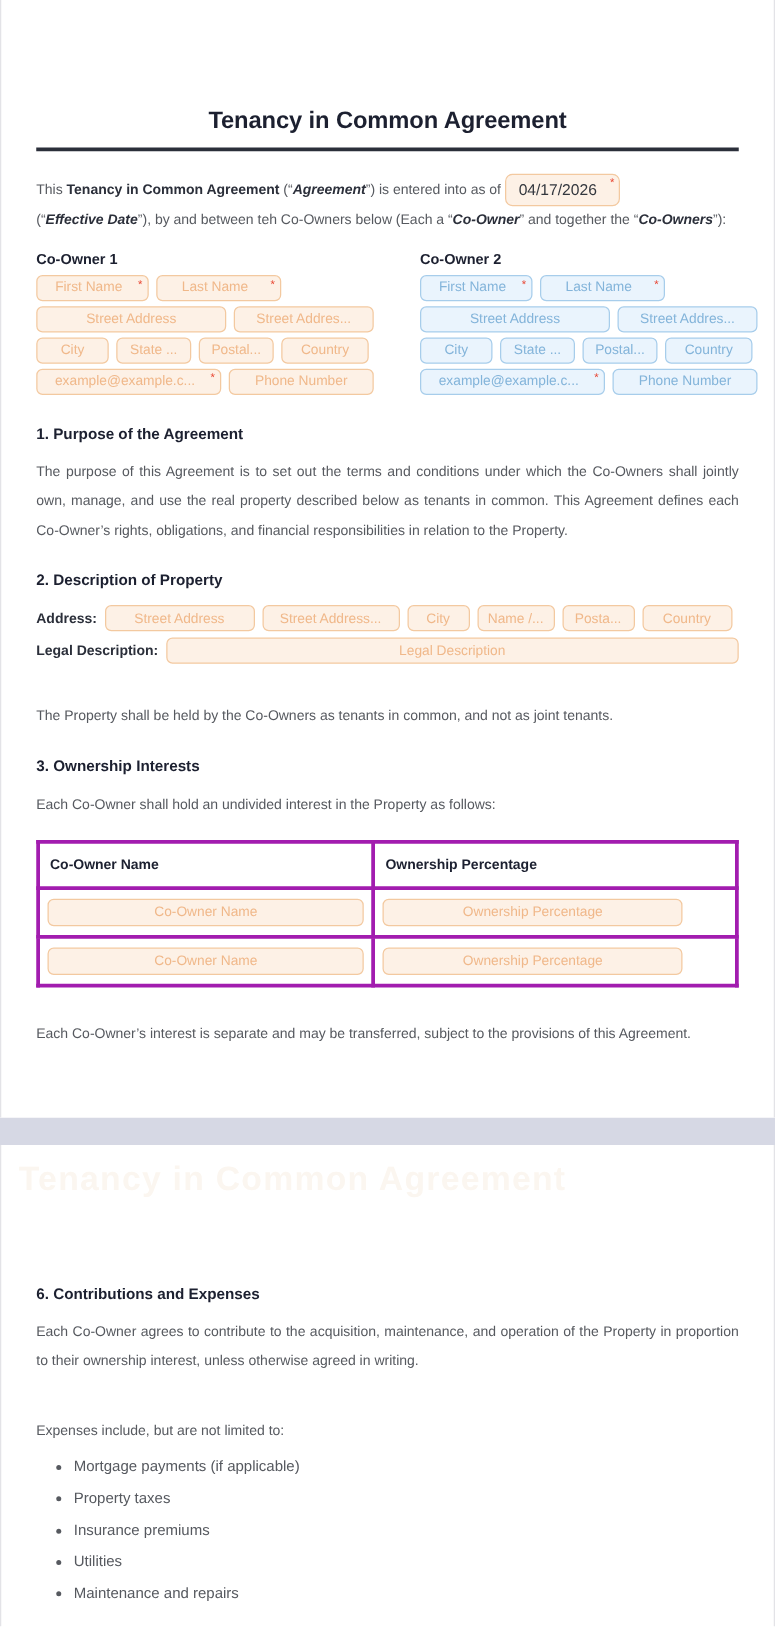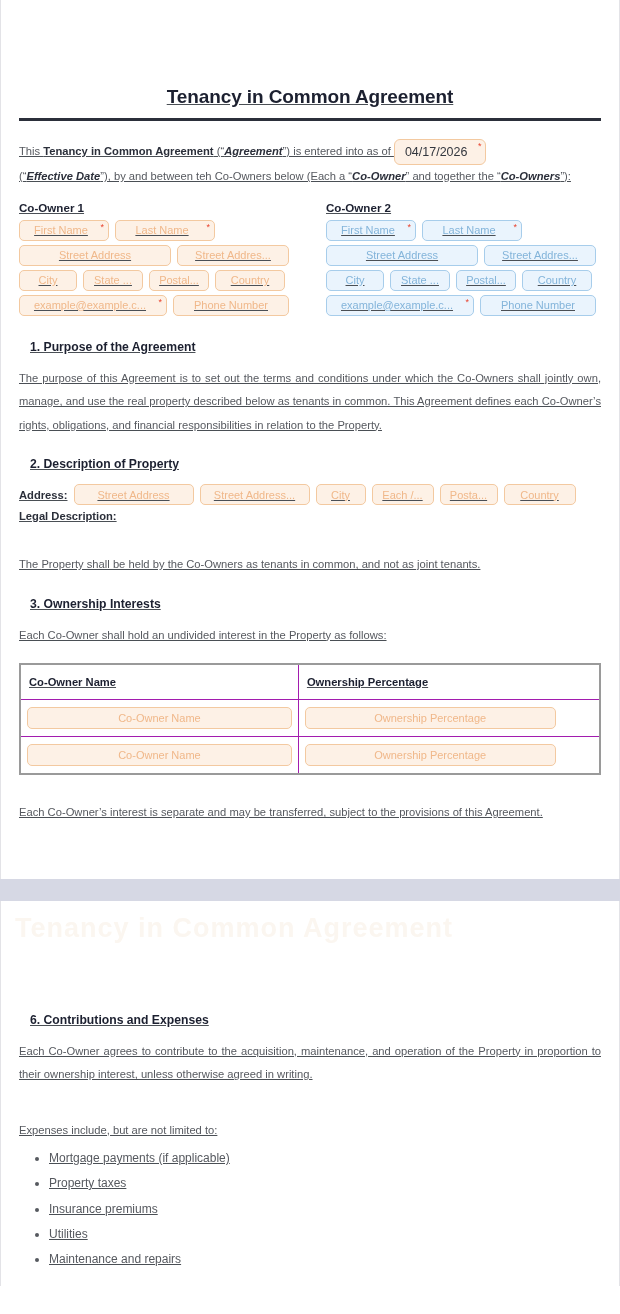--- a/index.html
+++ b/index.html
@@ -20,22 +20,21 @@
   .page-wrap {
     position: relative;
     width: 620px;
   }
 
   .page {
     position: relative;
     background: #ffffff;
     border-left: 1px solid #e3e3e7;
     border-right: 1px solid #e3e3e7;
-    padding: 0 18px;
-    text-decoration: underline;
+    padding: 0 28px;
   }
   .page.first { padding-top: 86px; padding-bottom: 48px; }
   .page.second { padding-top: 50px; padding-bottom: 10px; }
 
   .page-gap {
     height: 22px;
     background: #d6d8e4;
     width: 100%;
   }
 
@@ -76,21 +75,21 @@
   }
   p.body-text.plain { text-align: left; }
 
   b, strong { color: #2b2f3a; }
   .ital { font-style: italic; font-weight: bold; color: #2b2f3a; }
 
   h2.sec {
     font-size: 12.2px;
     font-weight: bold;
     color: #1c2030;
-    margin: 20px 0 13px 11px;
+    margin: 20px 0 13px 0;
   }
 
   
   .fld {
     display: inline-flex;
     align-items: center;
     justify-content: center;
     position: relative;
     height: 21px;
     border-radius: 5px;
@@ -184,21 +183,21 @@
   .w-legal { flex: 1; }
 
   
   table.own-table {
     width: 100%;
     border-collapse: collapse;
     border: 2px solid #9a9a9a;
     margin-top: 6px;
   }
   table.own-table td {
-    border: 1px solid #a21caf;
+    border: 3px solid #a21caf;
     padding: 7px 6px;
     vertical-align: middle;
     margin-top: 24px;
   }
   table.own-table td.col1 { width: 48%; }
   .th-text {
     font-size: 11.2px;
     font-weight: bold;
     color: #1c2030;
     padding: 4px 0 4px 2px;
@@ -316,27 +315,28 @@
     <h2 class="sec">1. Purpose of the Agreement</h2>
     <p class="body-text">The purpose of this Agreement is to set out the terms and conditions under which the Co-Owners shall jointly own, manage, and use the real property described below as tenants in common. This Agreement defines each Co-Owner’s rights, obligations, and financial responsibilities in relation to the Property.</p>
 
     <h2 class="sec">2. Description of Property</h2>
 
     <div class="inline-row">
       <span class="inline-label">Address:</span>
       <span class="fld orange w-ad-street1">Street Address</span>
       <span class="fld orange w-ad-street2">Street Address...</span>
       <span class="fld orange w-ad-city">City</span>
-      <span class="fld orange w-ad-state">Each /...</span>
+      <span class="fld orange w-ad-state">Name /...</span>
       <span class="fld orange w-ad-postal">Posta...</span>
       <span class="fld orange w-ad-country">Country</span>
     </div>
 
     <div class="inline-row">
       <span class="inline-label">Legal Description:</span>
+      <span class="fld orange w-legal">Legal Description</span>
     </div>
 
     <div class="spacer-md"></div>
     <p class="body-text plain">The Property shall be held by the Co-Owners as tenants in common, and not as joint tenants.</p>
 
     <h2 class="sec">3. Ownership Interests</h2>
     <p class="body-text plain" style="margin-bottom:16px">Each Co-Owner shall hold an undivided interest in the Property as follows:</p>
 
     <table class="own-table">
       <tbody>

